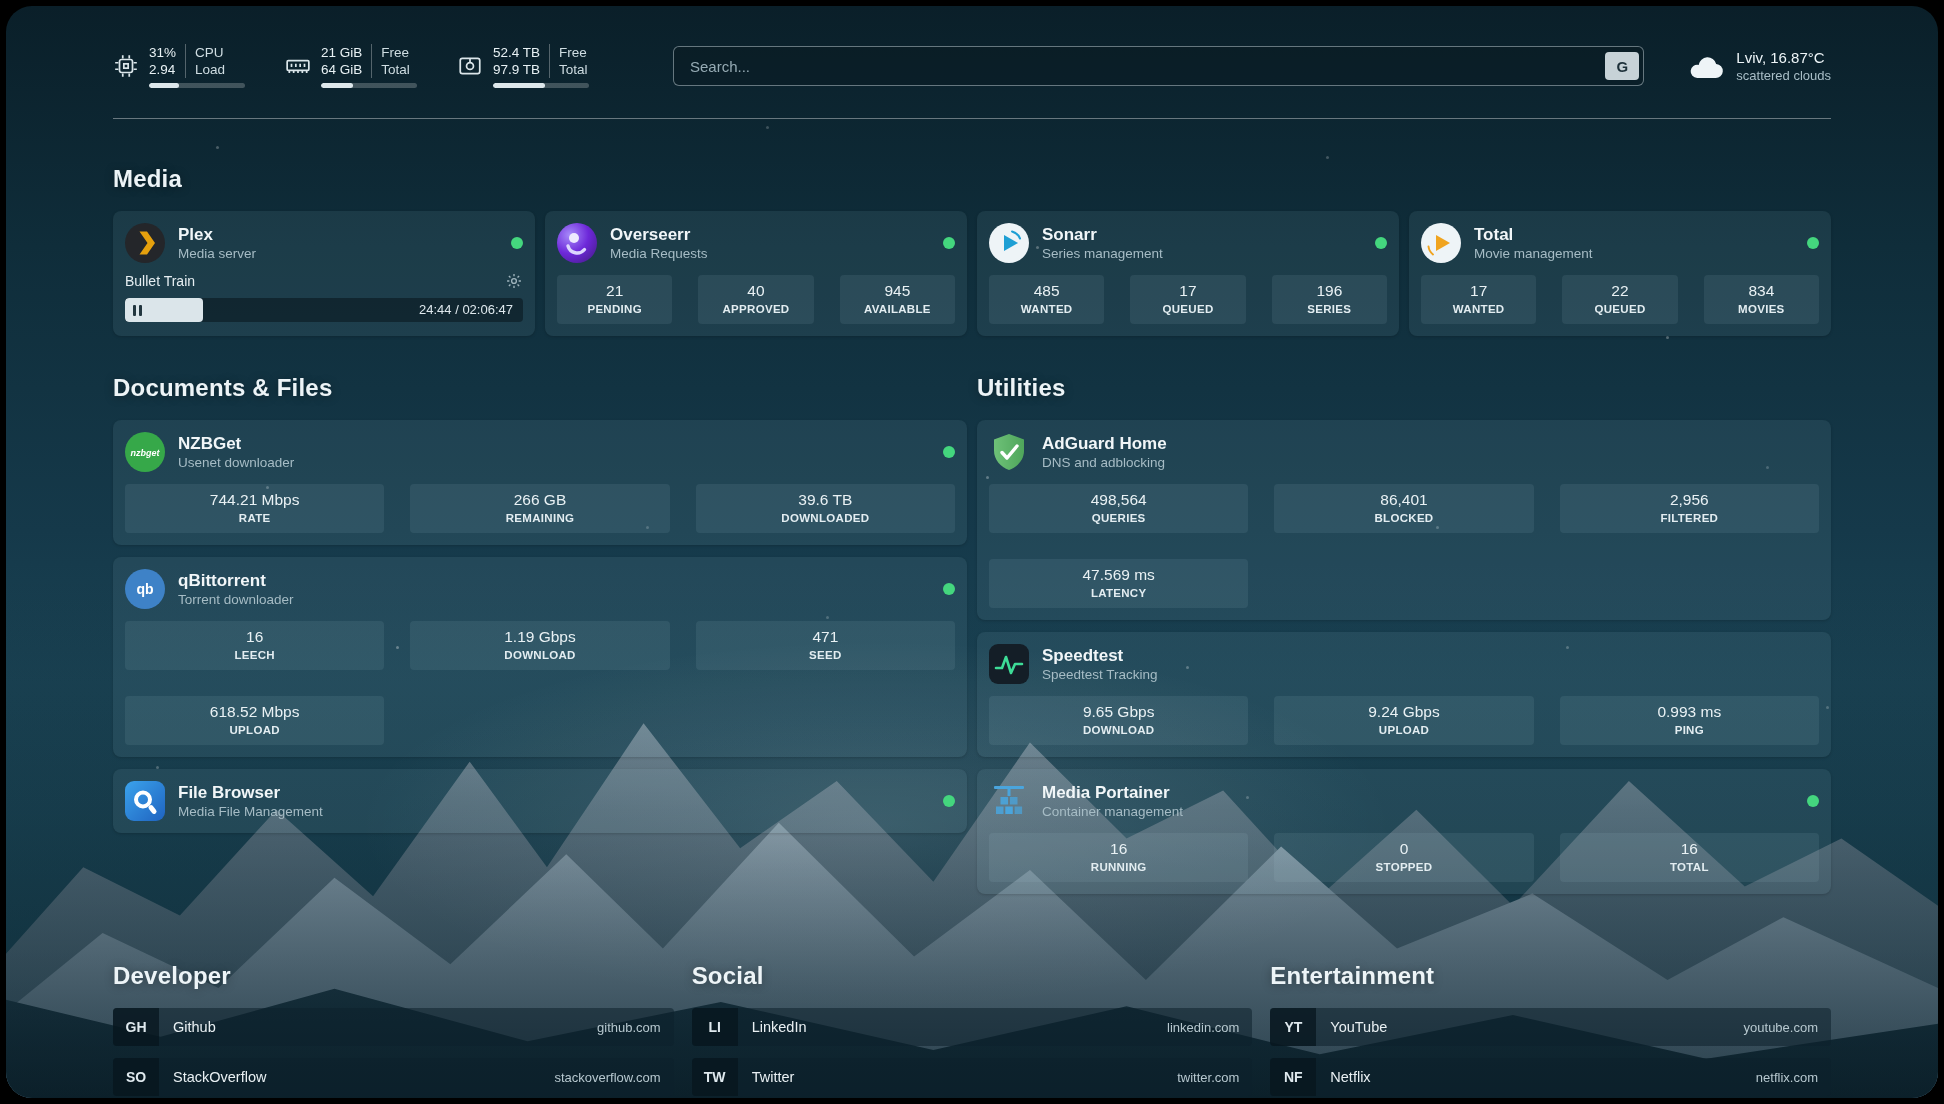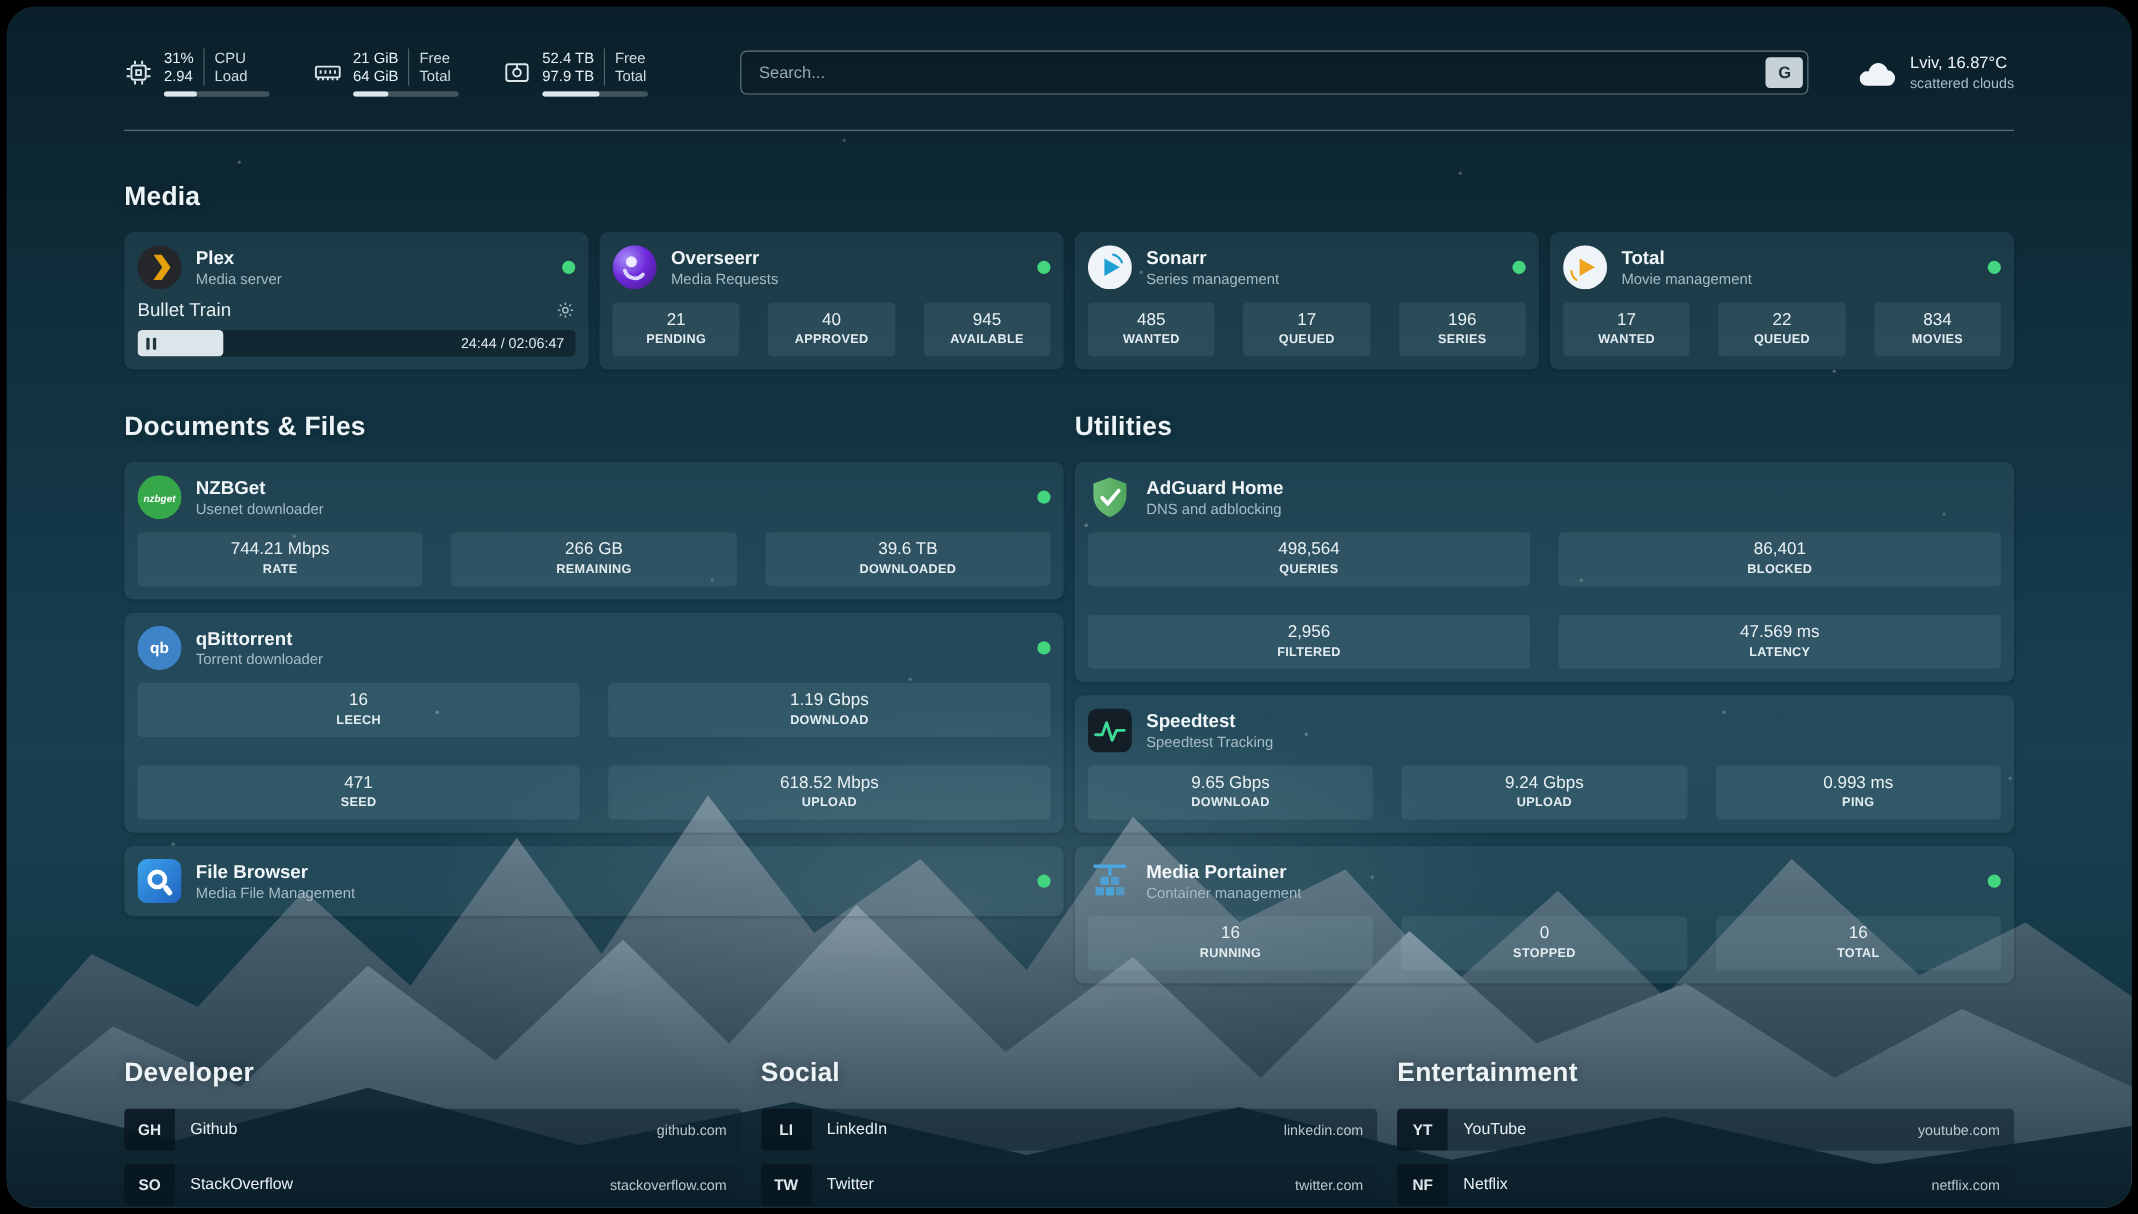--- a/index.html
+++ b/index.html
@@ -70,28 +70,28 @@
   .card-head{display:flex;align-items:center}
   .svc-icon{width:40px;height:40px;flex:none;display:flex}
   .svc-icon svg{width:100%;height:100%}
   .svc-meta{margin-left:13px;min-width:0}
   .svc-name{font-size:17px;font-weight:600;color:#f1f6f8;line-height:21px;white-space:nowrap}
   .svc-sub{font-size:13.5px;color:#a6bcc5;line-height:17px;white-space:nowrap}
   .dot{width:12px;height:12px;border-radius:50%;background:#44d67e;margin-left:auto;flex:none}
 
   .stats{display:grid;gap:26px;margin-top:12px}
   .stats.c3{grid-template-columns:repeat(3,1fr)}
-  .stats.c4{grid-template-columns:repeat(2,1fr)}
+  .stats.c4{grid-template-columns:repeat(3,1fr)}
   .stat{background:rgba(186,222,235,.09);border-radius:4px;text-align:center;padding:6px 2px 7px}
   .stat-v{font-size:15.5px;color:#e9f1f4;line-height:20px;white-space:nowrap}
   .stat-l{font-size:11.5px;font-weight:bold;color:#e3edf1;letter-spacing:.3px;line-height:15px;margin-top:1px}
 
   
   .np-row{display:flex;align-items:center;margin-top:9px}
-  .np-title{font-size:17px;color:#e6eef2}
+  .np-title{font-size:14px;color:#e6eef2}
   .gear{margin-left:auto;width:18px;height:18px;display:flex;cursor:pointer}
   .player{position:relative;margin-top:8px;height:24px;background:rgba(8,20,27,.55);border-radius:4px;overflow:hidden;cursor:pointer}
   .player-fill{height:100%;background:#dbe5ea;border-radius:4px;display:flex;align-items:center;padding-left:8px;box-sizing:border-box}
   .pause{display:flex;gap:3px;cursor:pointer}
   .pause i{display:block;width:3px;height:11px;background:#22363f;border-radius:1px}
   .player-time{position:absolute;right:10px;top:0;line-height:24px;font-size:13px;color:#dfe9ee}
 
   
   .bookmarks{display:grid;grid-template-columns:repeat(3,1fr);gap:18px;margin-top:56px}
   .bm-row{display:flex;align-items:center;height:38px;background:rgba(12,33,44,.55);border-radius:4px;

